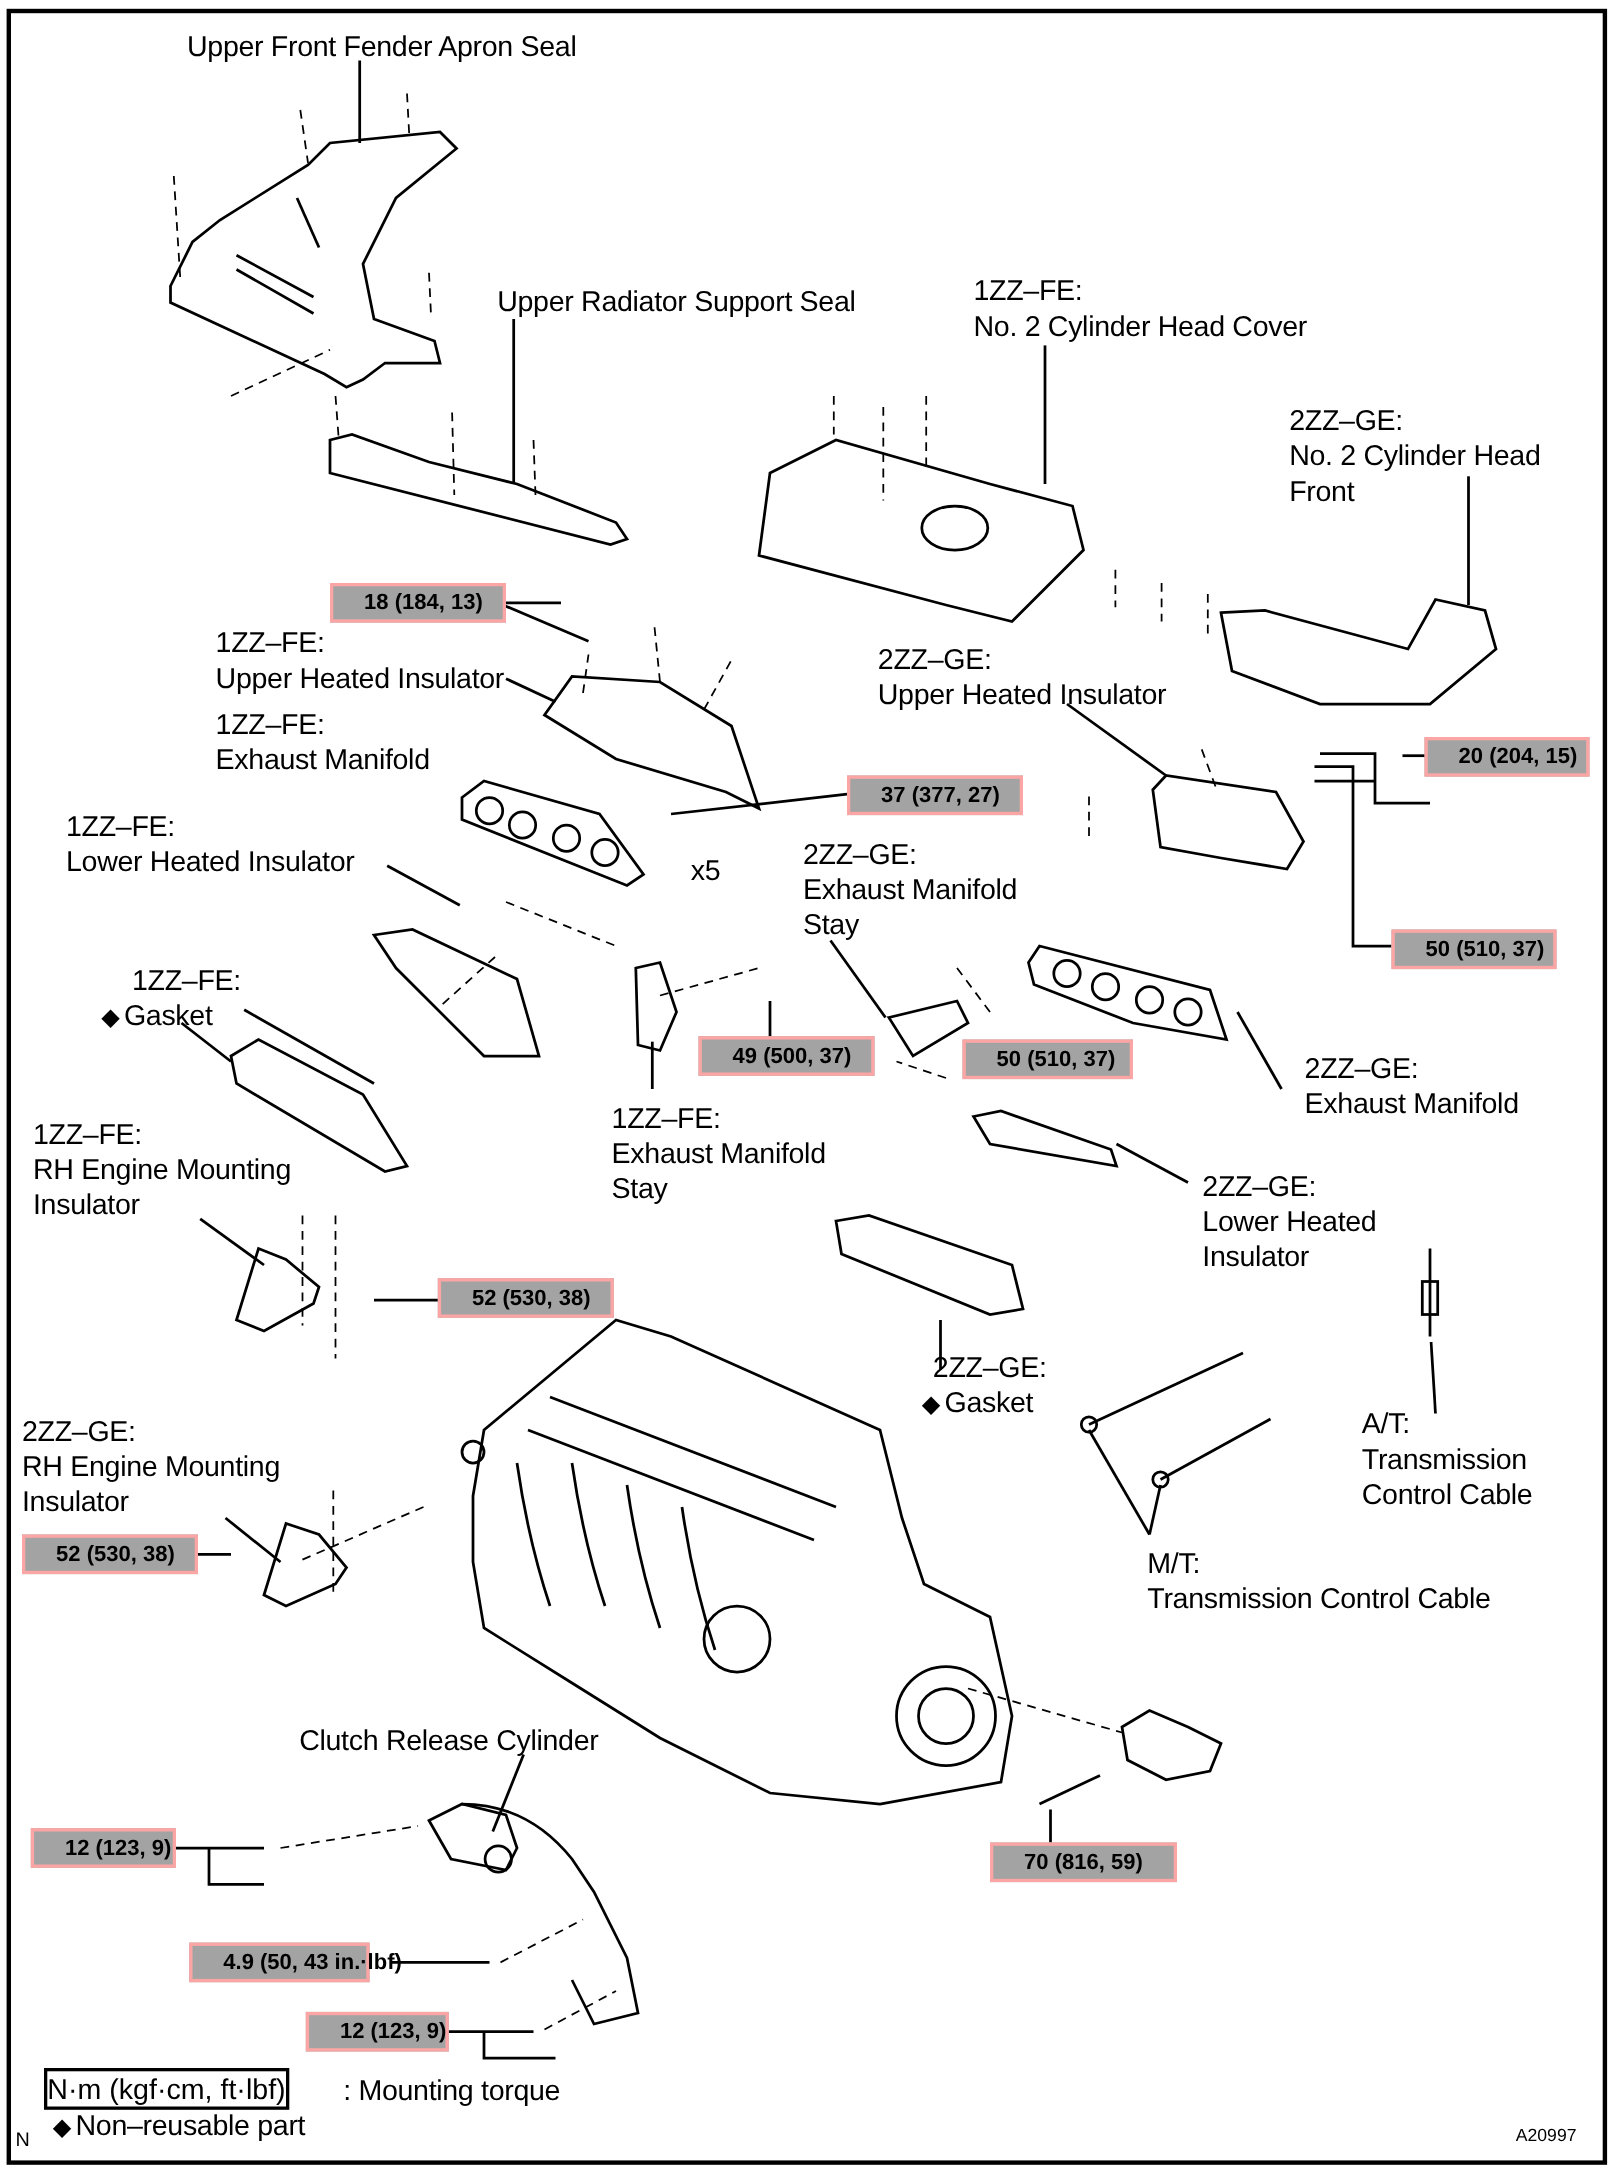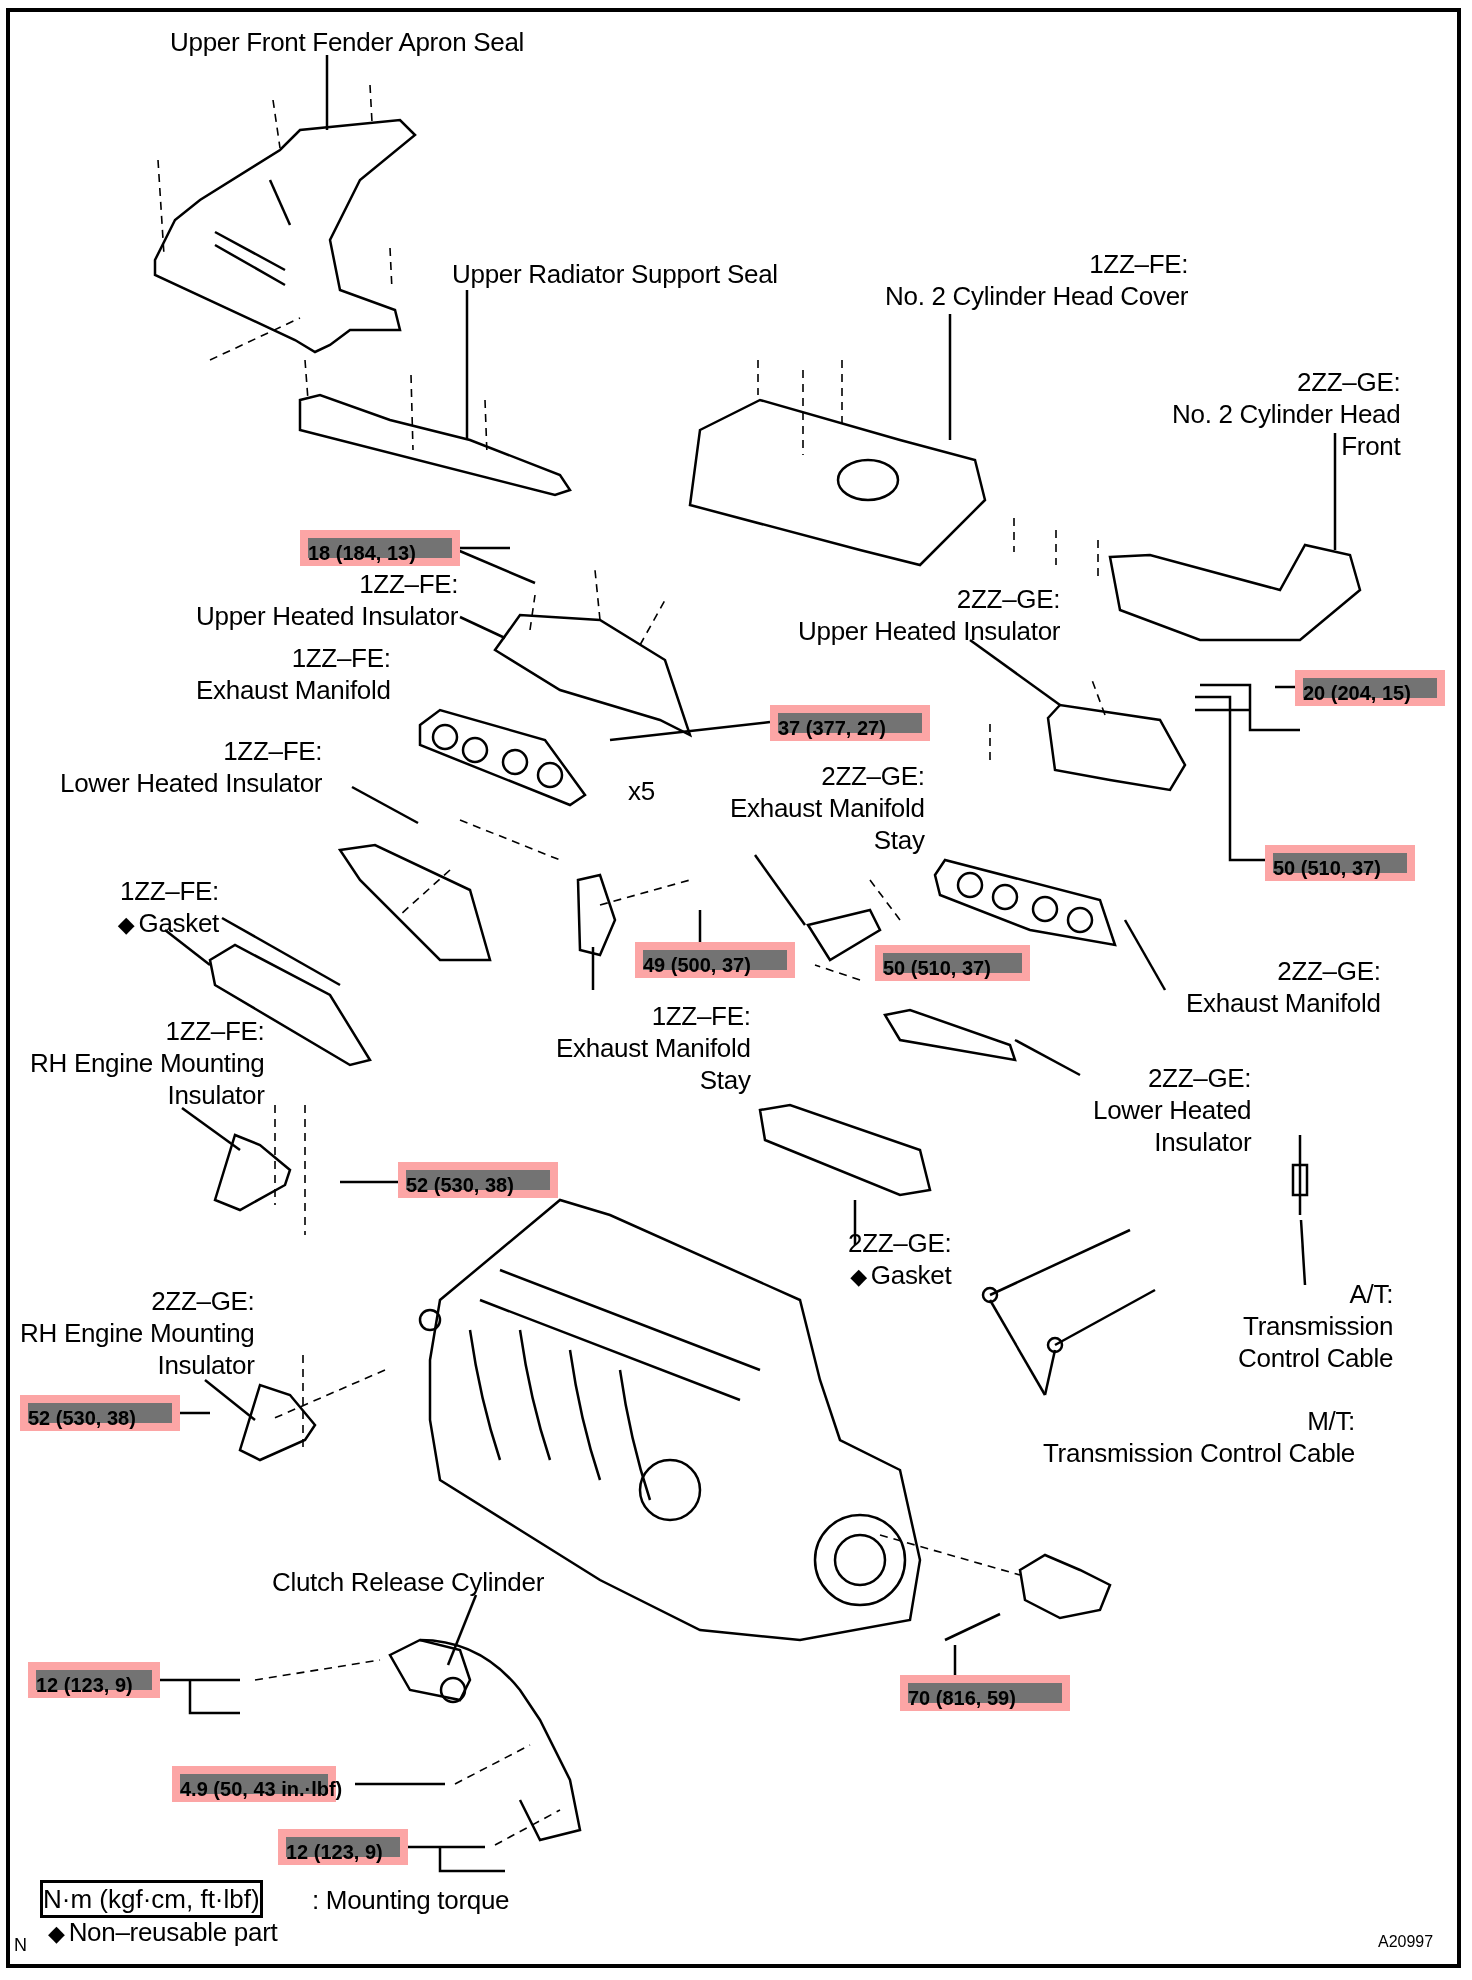--- a/index.html
+++ b/index.html
@@ -2,23 +2,23 @@
 <html><head>
 <meta charset="utf-8">
 <style>
   html, body { margin:0; padding:0; background:#ffffff; }
   body { width:1472px; height:1980px; position:relative; overflow:hidden;
          font-family:"Liberation Sans", sans-serif; color:#000; }
   #frame { position:absolute; left:6px; top:8px; width:1455px; height:1960px;
            border:4px solid #000; box-sizing:border-box; }
   svg#art { position:absolute; left:0; top:0; width:1472px; height:1980px; }
   .lbl { position:absolute; font-size:26px; line-height:32px; white-space:nowrap;
-         letter-spacing:-0.3px;text-align:right; }
-  .tq { position:absolute; border:8px solid #fca5a5; background:#737373; font-weight:bold;
-        font-size:20px; line-height:30px; padding:0 0; box-sizing:border-box;
+         letter-spacing:-0.3px; }
+  .tq { position:absolute; border:3px solid #fca5a5; background:#a3a3a3; font-weight:bold;
+        font-size:20px; line-height:30px; padding:0 28px; box-sizing:border-box;
         height:36px; white-space:nowrap; }
   .legend-box { position:absolute; border:3px solid #000; font-size:26px; line-height:32px;
                 padding:0 0; white-space:nowrap; }
   .small { position:absolute; font-size:18px; }
   .diamond { display:inline-block; font-size:22px; margin-right:4px; }
   .part { fill:none; stroke:#000; stroke-width:2.5; }
   .lead { stroke:#000; stroke-width:2.5; fill:none; }
   .dash { stroke:#000; stroke-width:1.6; stroke-dasharray:8 6; fill:none; }
 </style>
 </head>

